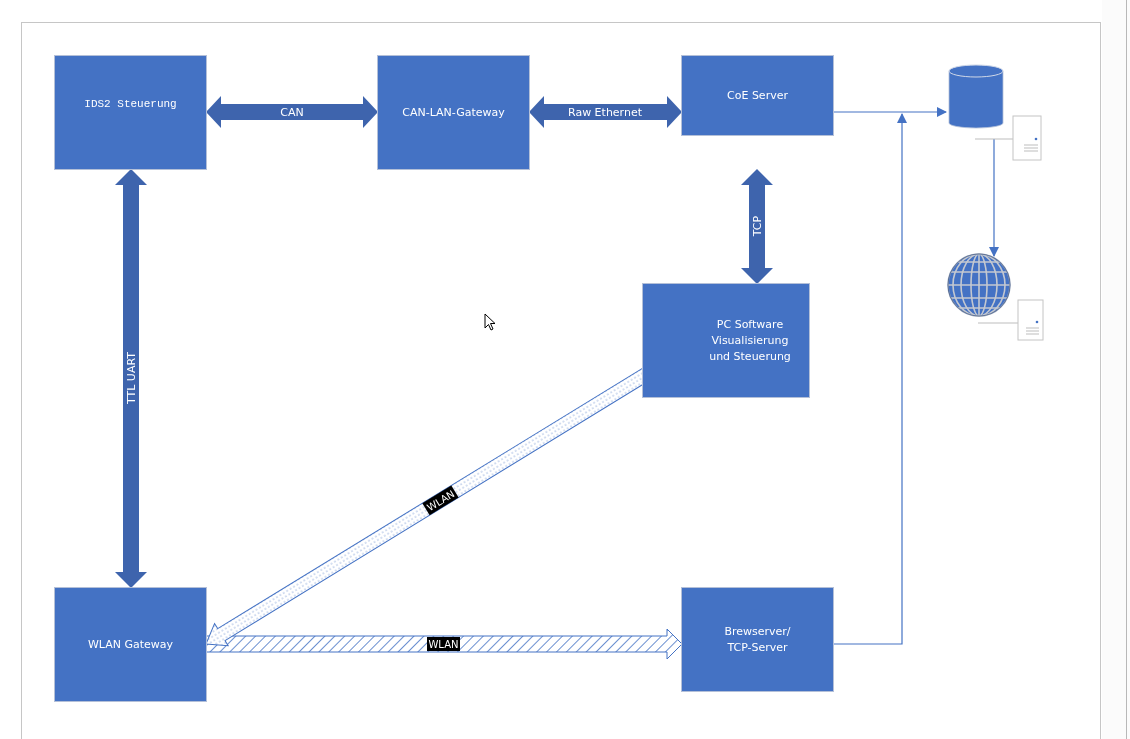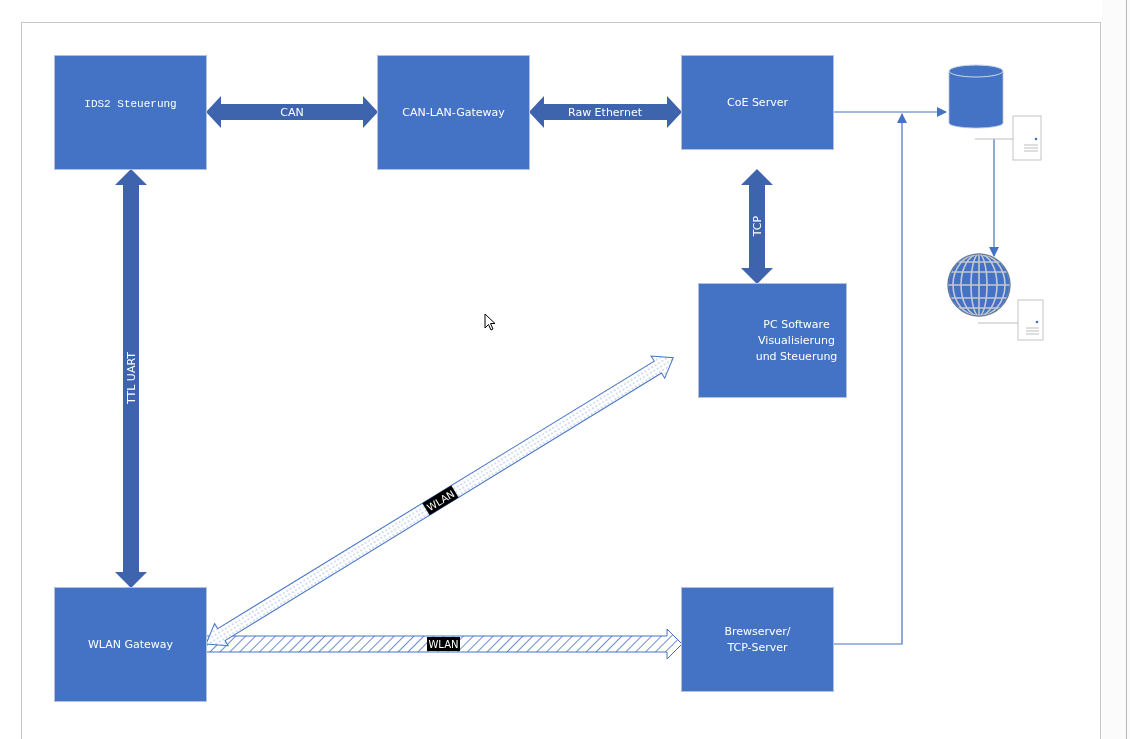--- a/index.html
+++ b/index.html
@@ -139,24 +139,24 @@
     <line x1="1026" y1="334" x2="1039" y2="334" stroke="#bdbdbd" stroke-width="1"></line>
   </g>
 </svg>
 
 <div class="node" style="left:54px; top:55px; width:153px; height:115px;font-family:Liberation Mono, monospace;">
   <span style="margin-top:-18px;">IDS2 Steuerung</span>
 </div>
 <div class="node" style="left:377px; top:55px; width:153px; height:115px;text-align:right;">
   <span>CAN-LAN-Gateway</span>
 </div>
-<div class="node" style="left:681px; top:55px; width:153px; height:95px;">
+<div class="node" style="left:681px; top:55px; width:153px; height:81px;">
   <span>CoE Server</span>
 </div>
-<div class="node" style="left:698px; top:283px; width:149px; height:115px;padding-left:48px;">
+<div class="node" style="left:642px; top:283px; width:168px; height:115px;padding-left:48px;">
   <span>PC Software
 Visualisierung
 und Steuerung</span>
 </div>
 <div class="node" style="left:54px; top:587px; width:153px; height:115px;">
   <span>WLAN Gateway</span>
 </div>
 <div class="node" style="left:681px; top:587px; width:153px; height:105px;">
   <span>Brewserver/
 TCP-Server</span>

